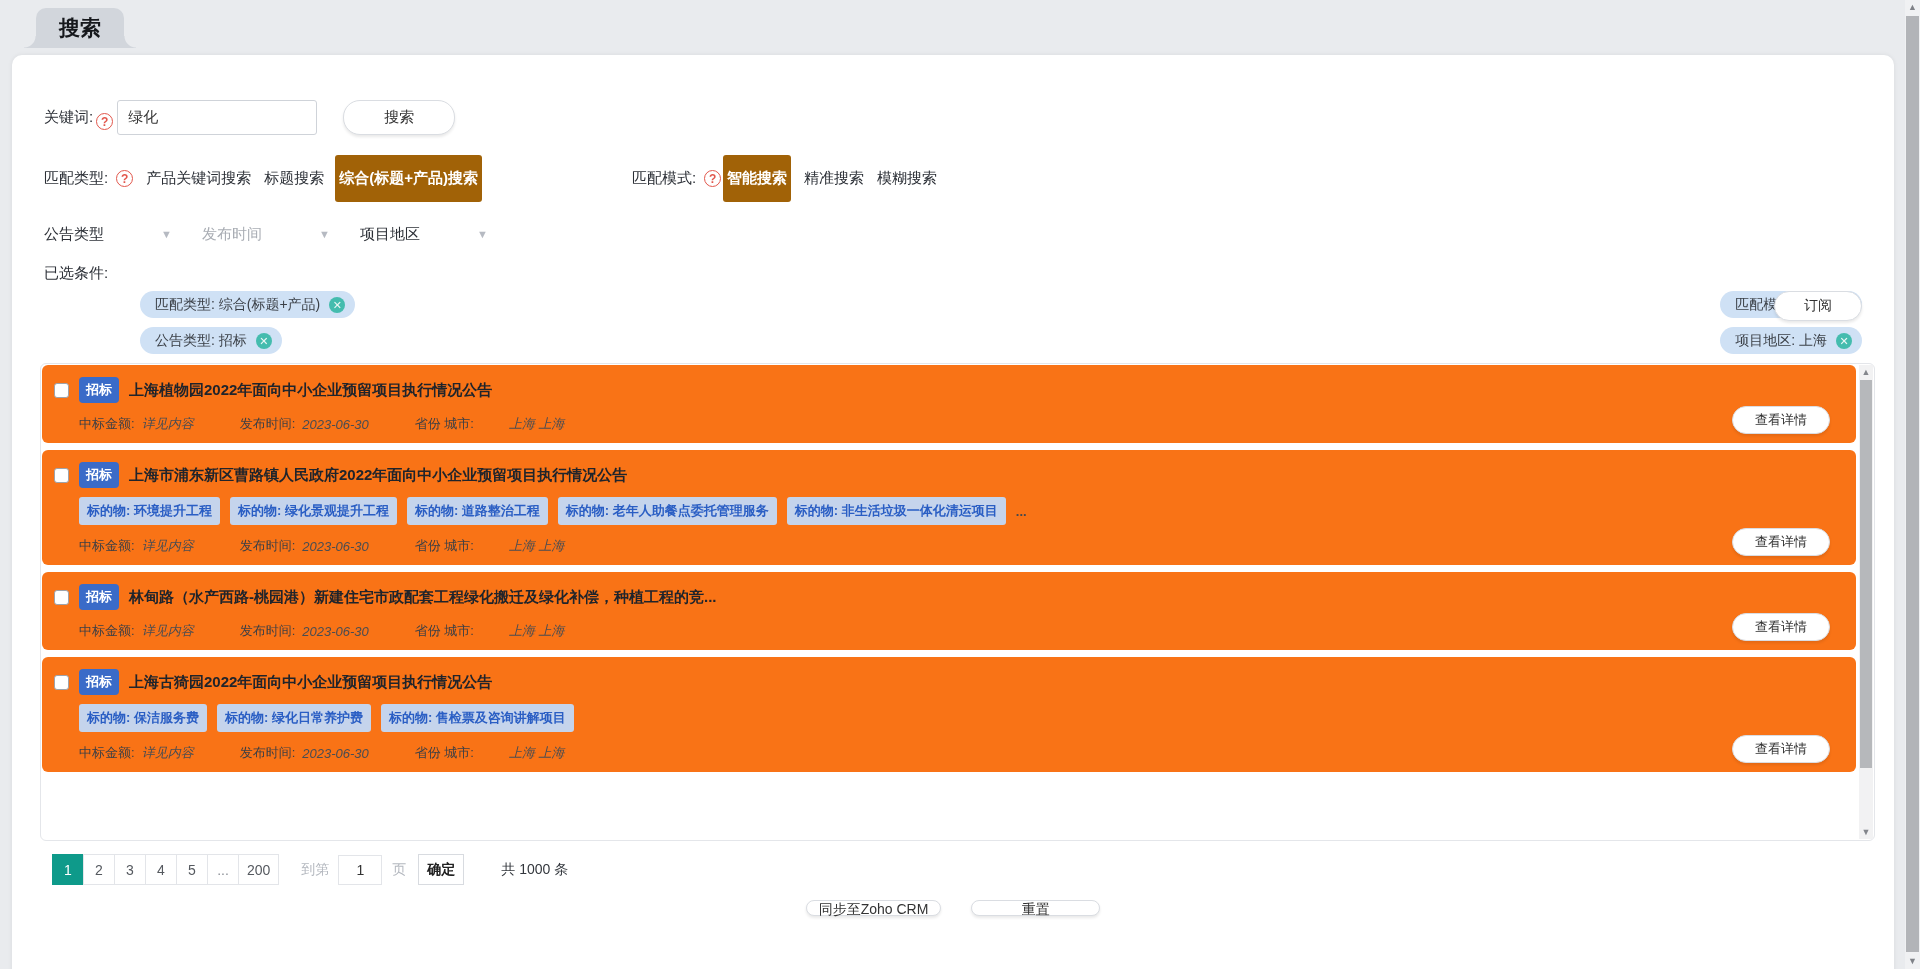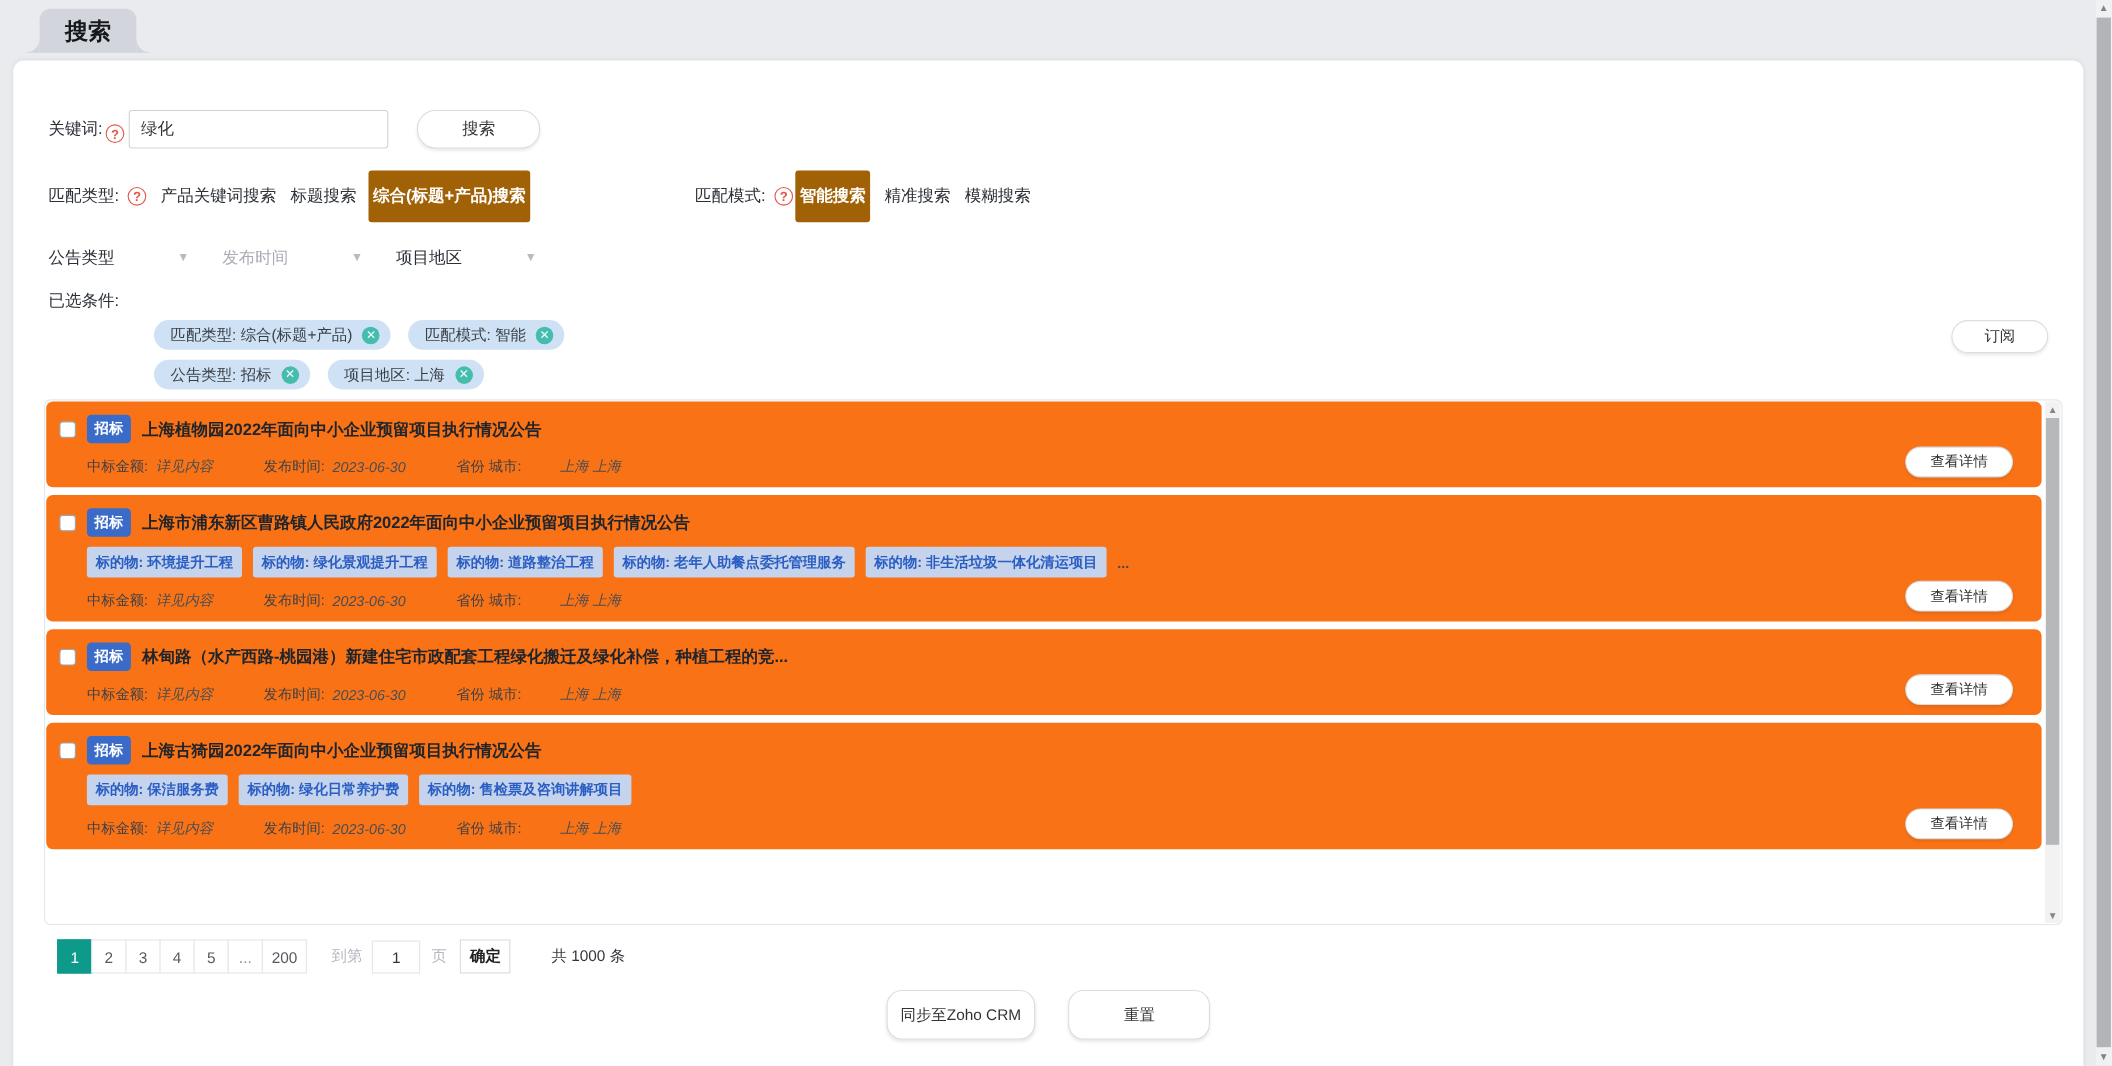--- a/index.html
+++ b/index.html
@@ -28,21 +28,21 @@
   .lbl{ font-size:15px; color:#2b2f36; }
   .help{
     width:17px; height:17px; border:1px solid #e2574c; color:#e2574c; background:#fff;
     border-radius:50%; font-size:12px; font-weight:bold; flex:0 0 auto;
     display:inline-flex; align-items:center; justify-content:center; cursor:pointer;
   }
   
   .keyword-row{ display:flex; align-items:center; margin:45px 0 0 32px; }
   .keyword-row .help{ margin:8px 4px 0 3px; }
   .keyword-input{
-    width:236px; height:35px; border:1px solid #cfd3d9; border-radius:3px;
+    width:200px; height:35px; border:1px solid #cfd3d9; border-radius:3px;
     padding:0 10px; font-size:15px; color:#333; outline:none;
     font-family:"Liberation Sans","DejaVu Sans",sans-serif;
   }
   .btn{
     background:#fff; border:1px solid #dadde2; color:#333; cursor:pointer;
     box-shadow:0 2px 3px rgba(0,0,0,.09);
     font-family:"Liberation Sans","DejaVu Sans",sans-serif;
   }
   .search-btn{ margin-left:26px; width:112px; height:35px; border-radius:17px; font-size:15px; }
   
@@ -55,21 +55,21 @@
   .match-group.mode .opt.sel{ margin-left:2px; }
   
   .filter-row{ display:flex; align-items:center; margin:19px 0 0 32px; }
   .filter{ display:flex; align-items:center; width:158px; height:26px; cursor:pointer; }
   .filter .ftext{ font-size:15px; color:#2b2f36; }
   .filter.muted .ftext{ color:#a9adb4; }
   .filter .arrow{ margin-left:auto; margin-right:30px; color:#b6bac2; font-size:11px; }
   
   .cond-label{ margin:17px 0 0 32px; font-size:15px; }
   .cond-area{ position:relative; margin:8px 32px 0 128px; min-height:64px; }
-  .cond-row{ display:flex; gap:16px; margin-bottom:9px; }
+  .cond-row{ display:flex; gap:2px; margin-bottom:9px;justify-content:space-between; }
   .cond-pill{
     display:flex; align-items:center; background:#cfe1f5; border-radius:14px;
     height:27px; padding:0 10px 0 15px; font-size:14px; color:#3a3f46; white-space:nowrap;
   }
   .cond-close{
     width:16px; height:16px; border-radius:50%; background:#44bcae; color:#eef8f6;
     font-size:11px; line-height:16px; text-align:center; margin-left:9px; cursor:pointer; font-weight:bold;
   }
   .subscribe-btn{ position:absolute; right:0; top:0; width:88px; height:30px; border-radius:15px; font-size:14px; }
   
@@ -112,21 +112,21 @@
   .pg-box.dots{ color:#8b8f96; }
   .goto-label{ color:#b4b8bf; margin:0 9px 0 22px; }
   .goto-input{ width:44px; height:30px; border:1px solid #e3e5e9; text-align:center; font-size:14px; color:#333; outline:none;
     font-family:"Liberation Sans","DejaVu Sans",sans-serif; }
   .goto-suffix{ color:#b4b8bf; margin:0 12px 0 10px; }
   .confirm-btn{ min-width:46px; height:31px; border:1px solid #d8dbe0; background:#fff; font-weight:bold; font-size:14px; color:#222; cursor:pointer;
     font-family:"Liberation Sans","DejaVu Sans",sans-serif; }
   .total{ margin-left:37px; color:#33373d; }
   
   .footer{ display:flex; justify-content:center; gap:30px; margin-top:15px; }
-  .f-btn{ min-width:129px; height:45px; border-radius:14px; font-size:14px; padding:0 12px;text-align:center; }
+  .f-btn{ min-width:129px; height:16px; border-radius:14px; font-size:14px; padding:0 12px;text-align:center; }
   
   .page-sb{ position:fixed; top:0; right:0; width:15px; height:969px; background:#f0f1f3; z-index:9; }
   .page-sb .sb-arrow{ position:absolute; left:0; width:15px; height:15px; color:#7f8288; font-size:9px; line-height:15px; text-align:center; cursor:pointer; }
   .page-sb .up{ top:0; } .page-sb .down{ bottom:0; }
   .page-thumb{ position:absolute; top:16px; left:1px; width:13px; height:936px; background:#b2b4b8; cursor:grab; }
 </style>
 </head>
 <body>
 
 <div class="tab">

